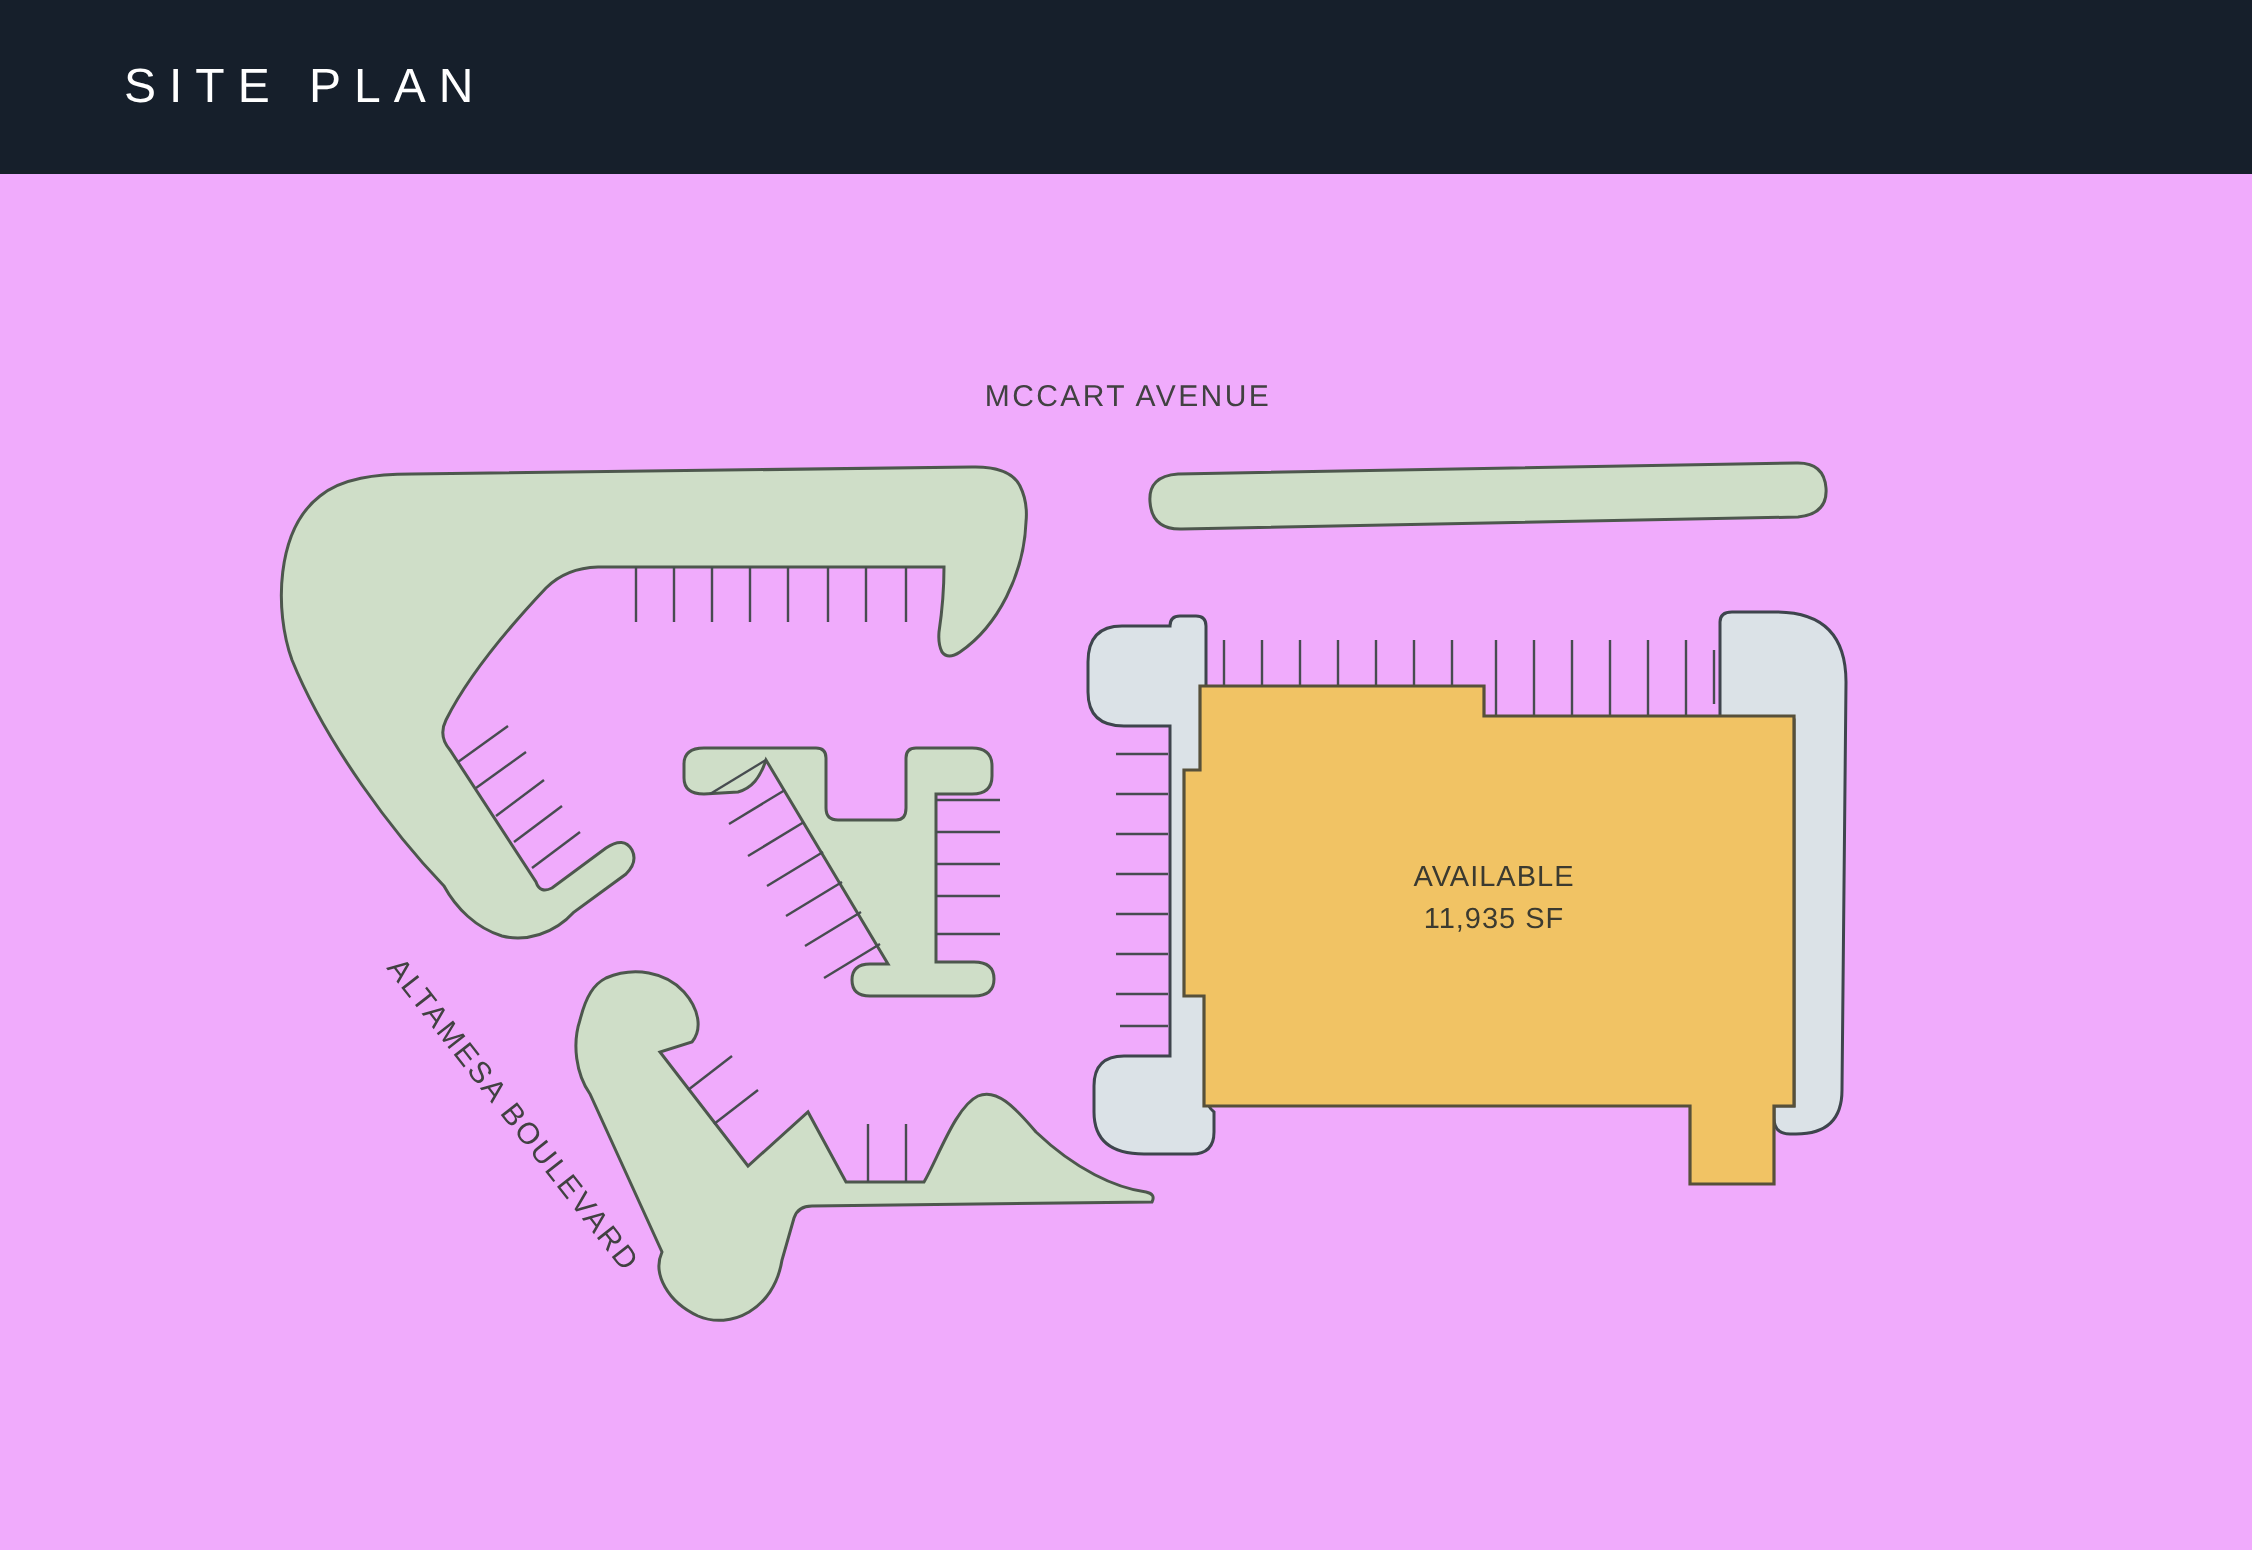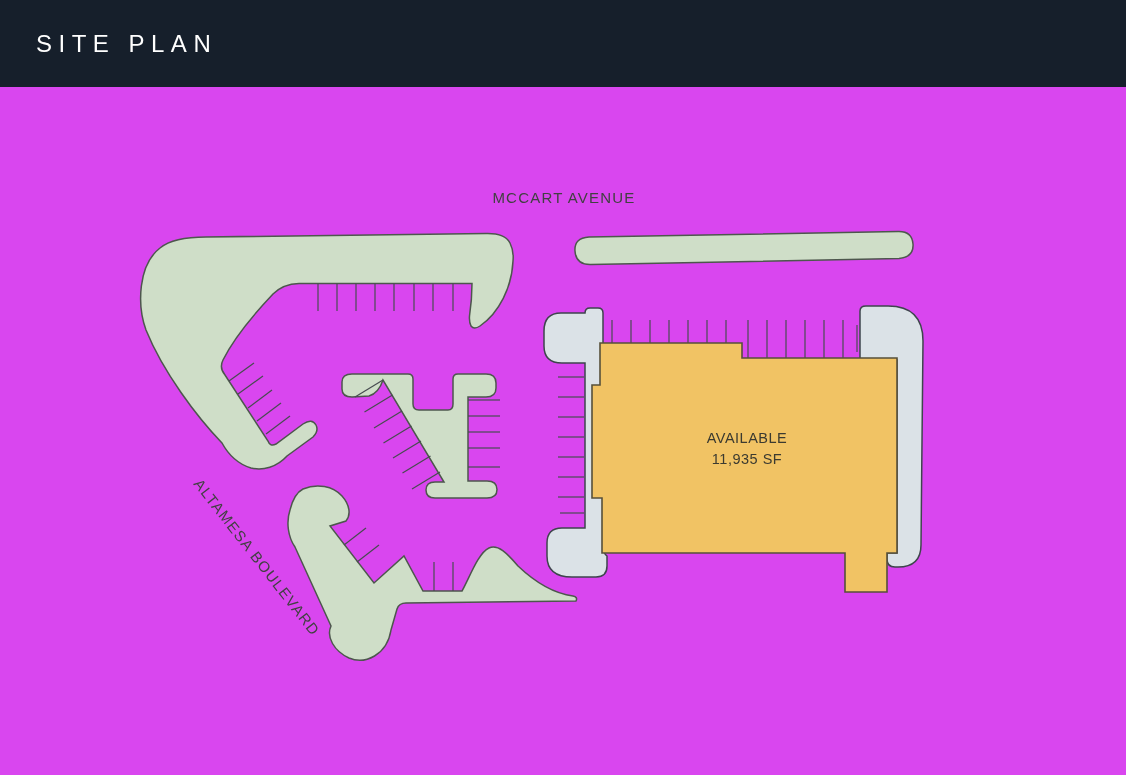--- a/index.html
+++ b/index.html
@@ -16,32 +16,32 @@
     height: 775px;
     display: flex;
     flex-direction: column;
   }
   .header {
     height: 87px;
     flex: 0 0 87px;
     background: #161f2b;
     display: flex;
     align-items: center;
-    padding-left: 36px;
+    padding-left: 62px;
     box-sizing: border-box;
   }
   .header-title {
     color: #ffffff;
     font-size: 24px;
     font-weight: 500;
     letter-spacing: 6.5px;
   }
   .plan-wrap {
     flex: 1 1 auto;
-    background: #d946ef;
+    background: #f0abfc;
     position: relative;
   }
   svg { display: block; }
   .street-text {
     font-family: "Liberation Sans", sans-serif;
     font-size: 15px;
     letter-spacing: 1.2px;
   }
   .suite-text {
     font-family: "Liberation Sans", sans-serif;

